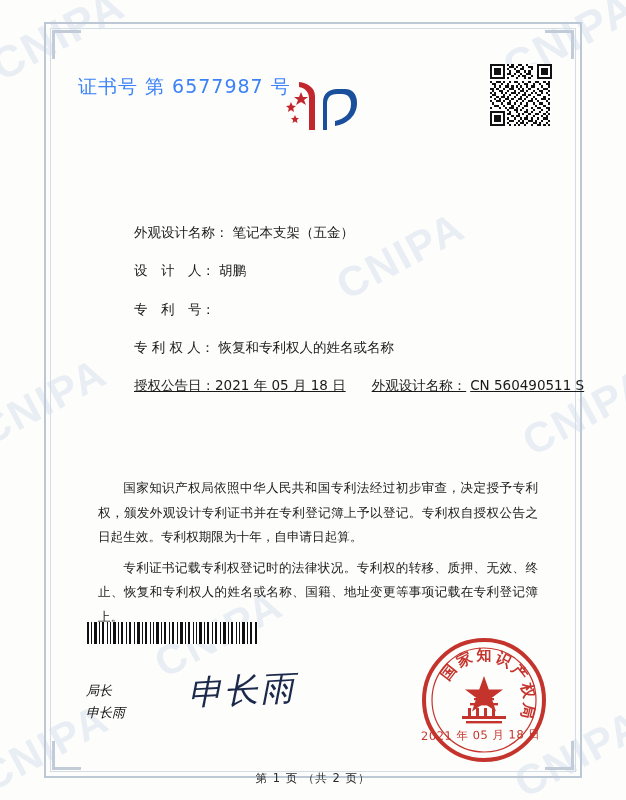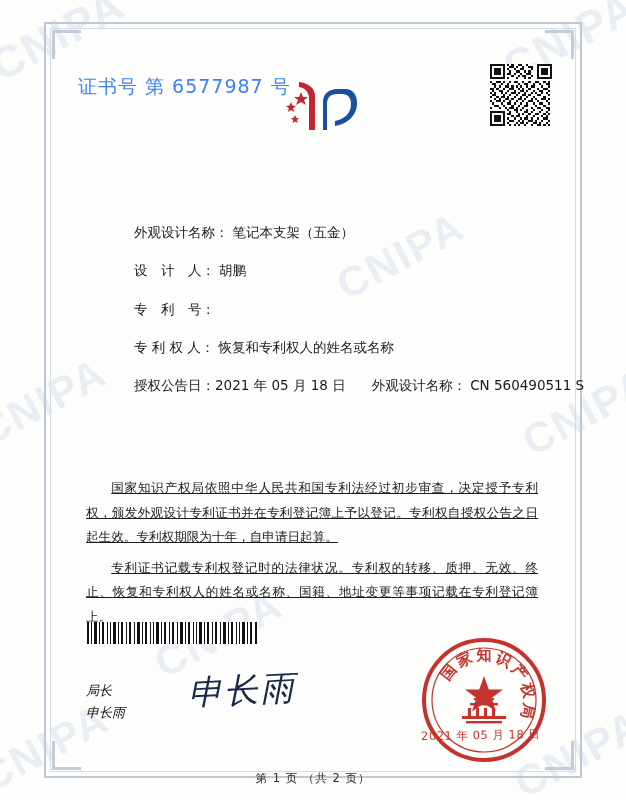--- a/index.html
+++ b/index.html
@@ -135,42 +135,41 @@
     line-height: 1.5;
   }
   .field-label {
     white-space: pre;
     flex: 0 0 auto;
   }
   .field-value {
     flex: 1 1 auto;
     padding-left: 4px;
   }
-  .field-row.two-col { justify-content: flex-start; }
+  .field-row.two-col { justify-content: flex-start; text-decoration: underline; }
   .field-row .second-label {
     margin-left: 26px;
     white-space: pre;
   }
   .field-row .second-value { padding-left: 4px; }
 
   
   .paras {
     position: absolute;
     left: 86px;
     top: 476px;
     width: 452px;
     font-size: 12.6px;
     color: #1c1c1c;
     line-height: 1.95;
     text-align: justify;
   }
   .paras p {
-    margin: 0 0 6px 0;
+    margin: 0 0 6px 12px;
     text-indent: 2em;
-    text-decoration: underline;
   }
 
   
   .barcode {
     position: absolute;
     left: 86px;
     top: 622px;
     width: 172px;
     height: 22px;
   }

